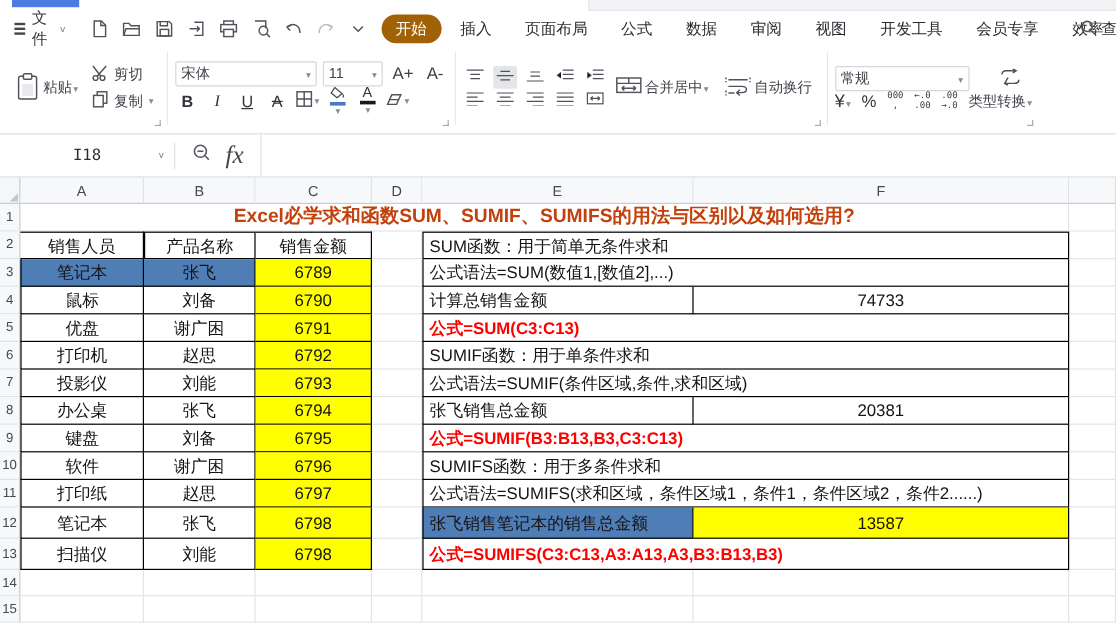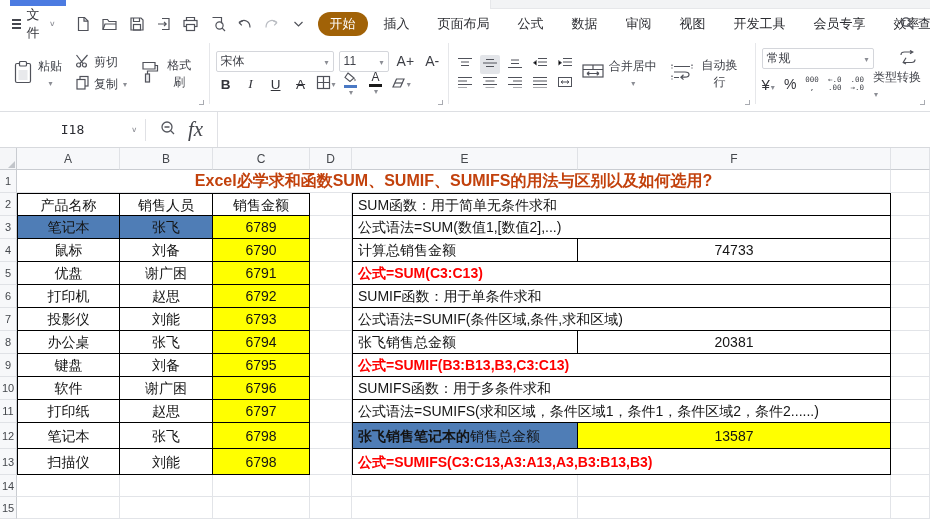--- a/index.html
+++ b/index.html
@@ -94,21 +94,21 @@
     border-right:1px solid #e2e4e8; border-bottom:1px solid #e2e4e8;
     overflow:hidden; white-space:nowrap; line-height:1; }
   .tb { border-right:1.5px solid #000; border-bottom:1.5px solid #000; }
   .bl { border-left:1.5px solid #000; }
   .bt { border-top:1.5px solid #000; }
   .left-text { justify-content:flex-start; padding-left:5px; }
   .yellow { background:#ffff00; }
   .sel { background:#4f7db6; }
   .red-f { color:#fe0000; font-weight:bold; }
   .title-cell { color:#c2410c; font-weight:bold; font-size:16px; justify-content:center; }
-  .bold-part { font-weight:bold; }
+  .bold-part { font-weight:normal; }
 </style>
 </head>
 <body>
 
 <div class="app">
 
   <div class="topstrip">
     <div class="doc-tab"></div>
     <div class="strip-right"></div>
   </div>
@@ -232,30 +232,20 @@
         <div class="smallbtn car">
           <span>
             <svg width="15" height="15" viewBox="0 0 15 15">
                 <rect x="5" y="1.5" width="8" height="9.5"></rect>
                 <rect x="2" y="4.5" width="8" height="9.5" fill="#fff"></rect>
               </svg>
           </span>
           <span>复制</span>
         </div>
       </div>
-      <div class="bigbtn">
-        <span>
-          <svg width="22" height="24" viewBox="0 0 22 24">
-              <path d="M5 2.5h12v6.5H5z"></path>
-              <path d="M17 5.5h2.5v5.5H9.5v3"></path>
-              <rect x="7.5" y="14" width="4" height="8" fill="#e8e9ec"></rect>
-            </svg>
-        </span>
-        <span>格式刷</span>
-      </div>
       <i class="gcorner"></i>
     </div>
     <div class="rsep"></div>
 
     <div class="rgroup">
       <div class="twonrow">
         <div class="frow">
           <div class="selbox fontname">
             <span>宋体</span>
             <span class="car"></span>
@@ -430,22 +420,22 @@
       <div class="ch">B</div>
       <div class="ch">C</div>
       <div class="ch">D</div>
       <div class="ch">E</div>
       <div class="ch">F</div>
       <div class="ch"></div>
       <div class="rh">1</div>
       <div class="cell title-cell" style="grid-column: span 6;">Excel必学求和函数SUM、SUMIF、SUMIFS的用法与区别以及如何选用?</div>
       <div class="cell"></div>
       <div class="rh">2</div>
+      <div class="cell tb bt">销售人员</div>
       <div class="cell tb bl bt">产品名称</div>
-      <div class="cell tb bt">销售人员</div>
       <div class="cell tb bt">销售金额</div>
       <div class="cell"></div>
       <div class="cell tb bl left-text bt" style="grid-column: span 2;">SUM函数：用于简单无条件求和</div>
       <div class="cell"></div>
       <div class="rh">3</div>
       <div class="cell tb bl sel">笔记本</div>
       <div class="cell tb sel">张飞</div>
       <div class="cell tb yellow">6789</div>
       <div class="cell"></div>
       <div class="cell tb bl left-text" style="grid-column: span 2;">公式语法=SUM(数值1,[数值2],...)</div>

